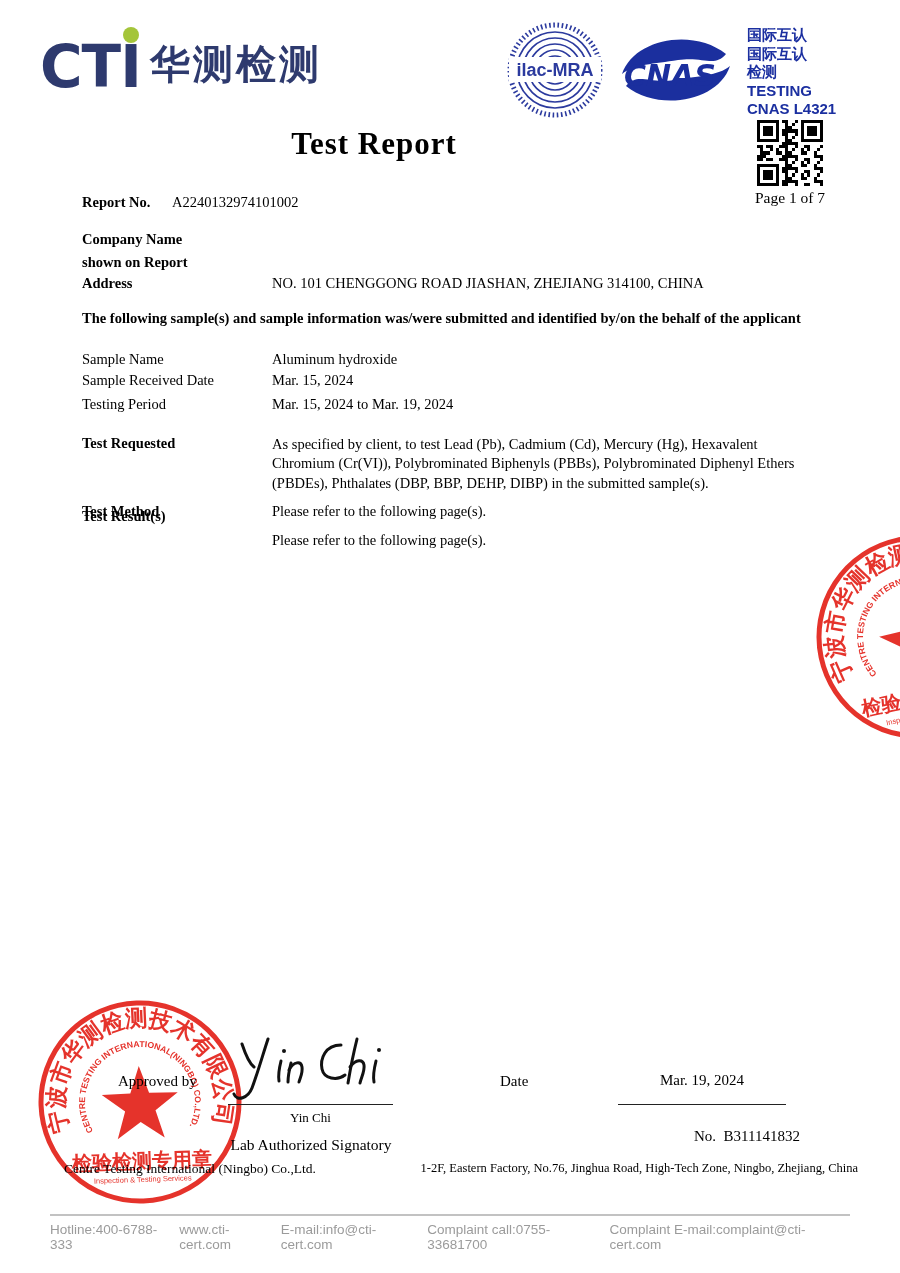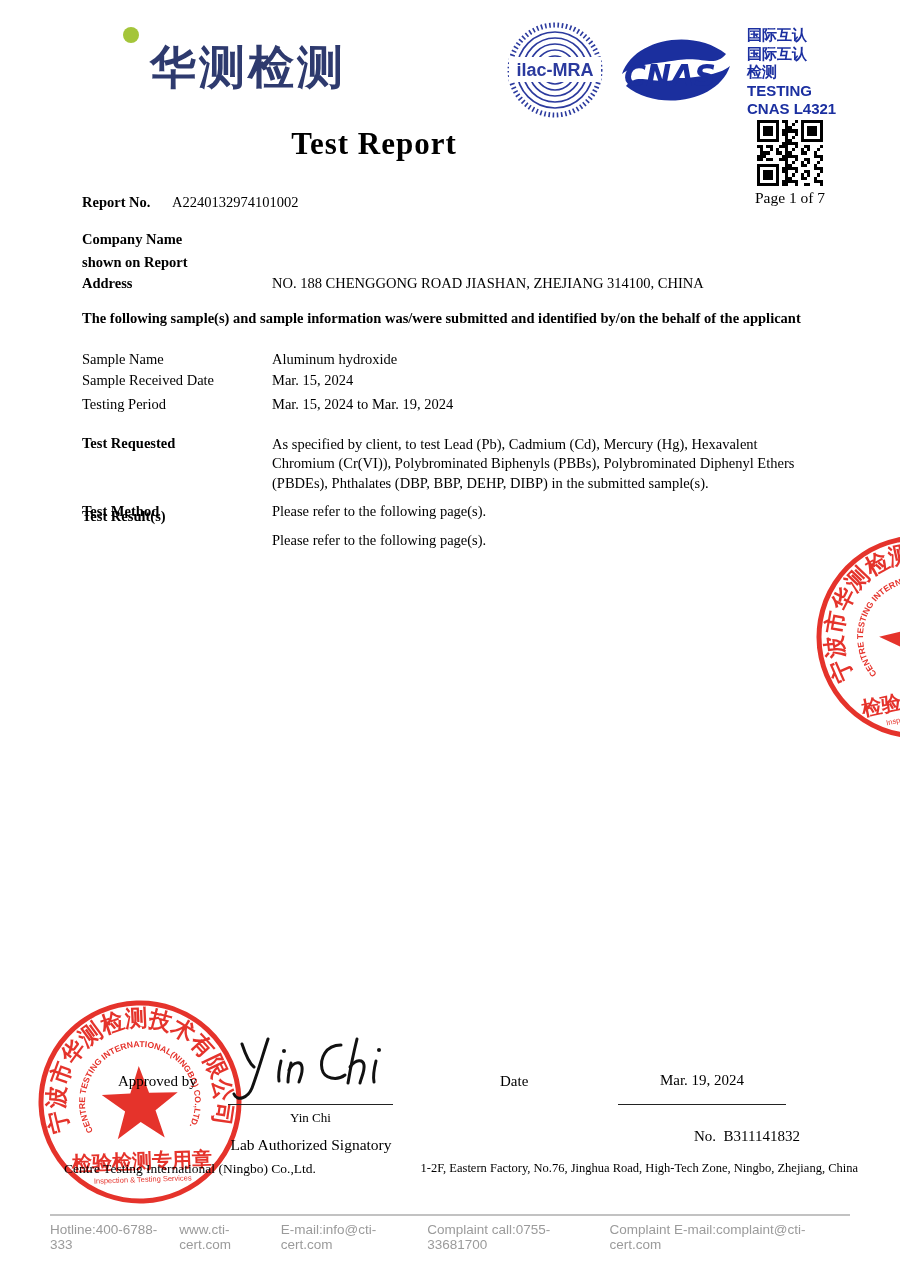--- a/index.html
+++ b/index.html
@@ -9,21 +9,21 @@
     background:#ffffff; overflow:hidden;
     font-family:"Liberation Serif", serif; color:#000;
   }
   .abs { position:absolute; }
 
   
   .cti-text { left:40px; top:38px; font-family:"DejaVu Sans",sans-serif;
     font-weight:bold; font-size:58px; letter-spacing:-1px; color:#2e3a6e; line-height:1; }
   .cti-dot { left:123px; top:27px; width:16px; height:16px; border-radius:50%; background:#a4c53a; }
   .cti-cn { left:150px; top:44px; font-family:"DejaVu Sans",sans-serif;
-    font-weight:bold; font-size:46px; letter-spacing:3px; color:#2e3a6e; line-height:1; }
+    font-weight:bold; font-size:40px; letter-spacing:3px; color:#2e3a6e; line-height:1; }
   .accred { left:747px; top:26px; width:150px; font-family:"Liberation Sans",sans-serif;
     font-size:15px; line-height:18.5px; color:#1b2fa0; font-weight:bold; }
 
   
   .title { left:0; top:126px; width:748px; text-align:center;
     font-size:31px; font-weight:bold; letter-spacing:1px; }
   .qr { left:757px; top:120px; }
   .page-ind { left:727px; top:189px; width:126px; text-align:center; font-size:15.5px; }
 
   
@@ -54,20 +54,21 @@
   
   .footer-line { left:50px; top:1214px; width:800px; border-top:2px solid #c2c2c2; }
   .footer-row { left:50px; top:1222px; width:806px; display:flex; justify-content:space-between;
     font-family:"Liberation Sans",sans-serif; font-size:13.5px; color:#9b9b9b; }
 </style>
 </head>
 <body>
 
 <div class="page">
 
+  <div class="abs cti-text">CTI</div>
   <div class="abs cti-dot"></div>
   <div class="abs cti-cn">华测检测</div>
 
   <svg class="abs" style="left:506px; top:22px;" width="98" height="96" viewBox="0 0 98 96">
     <circle cx="49" cy="48" r="45" fill="none" stroke="#2b3a9e" stroke-width="5" stroke-dasharray="1.6,2.6"></circle>
     <g fill="none" stroke="#2b3a9e" stroke-width="1.7">
       <circle cx="49" cy="48" r="8"></circle>
         <circle cx="49" cy="48" r="14"></circle>
         <circle cx="49" cy="48" r="20"></circle>
       <circle cx="49" cy="48" r="26"></circle>
@@ -230,21 +231,21 @@
     </svg>
   <div class="abs page-ind">Page 1 of 7</div>
 
   <div class="abs lbl" style="top:194px;">Report No.</div>
   <div class="abs val" style="left:172px; top:194px;">A2240132974101002</div>
 
   <div class="abs lbl" style="top:231px;">Company Name</div>
   <div class="abs lbl" style="top:254px;">shown on Report</div>
 
   <div class="abs lbl" style="top:275px;">Address</div>
-  <div class="abs val" style="top:275px;">NO. 188 CHENGGONG ROAD JIASHAN, ZHEJIANG 314100, CHINA</div>
+  <div class="abs val" style="top:275px;">NO. 101 CHENGGONG ROAD JIASHAN, ZHEJIANG 314100, CHINA</div>
 
   <div class="abs intro" style="top:308px;">The following sample(s) and sample information was/were submitted and identified by/on the behalf of the applicant</div>
 
   <div class="abs lbl plain" style="top:351px;">Sample Name</div>
   <div class="abs val" style="top:351px;">Aluminum hydroxide</div>
 
   <div class="abs lbl plain" style="top:372px;">Sample Received Date</div>
   <div class="abs val" style="top:372px;">Mar. 15, 2024</div>
 
   <div class="abs lbl plain" style="top:396px;">Testing Period</div>

